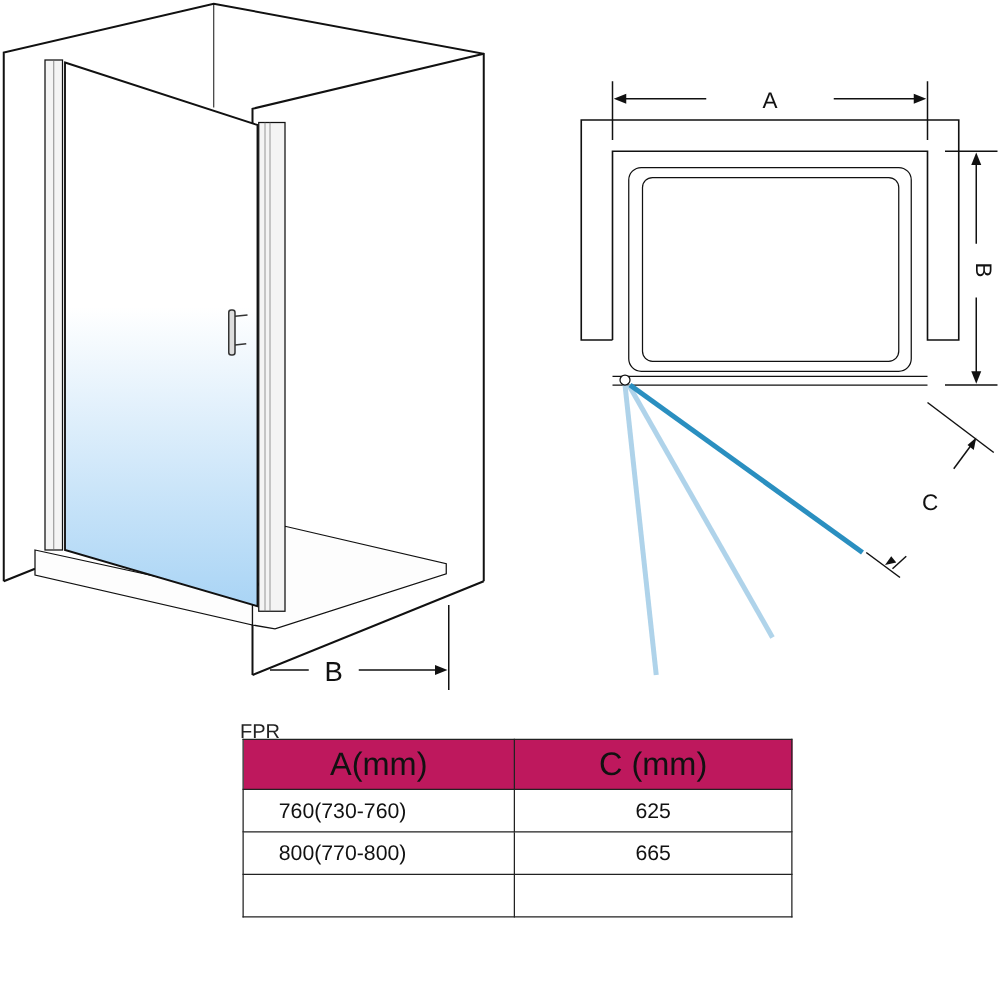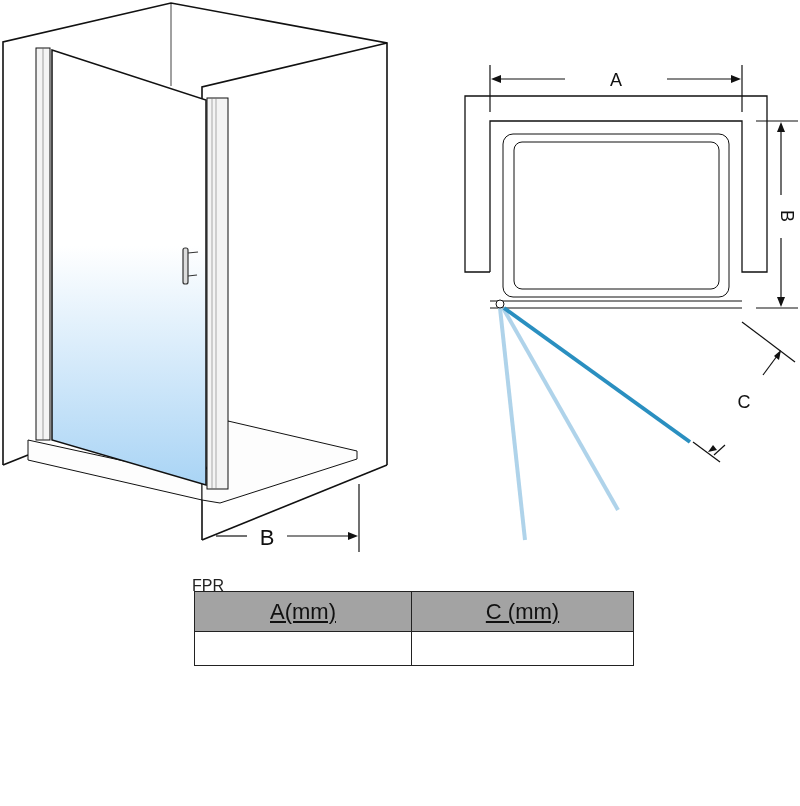--- a/index.html
+++ b/index.html
@@ -3,21 +3,21 @@
 <meta charset="utf-8">
 <style>
   html, body { margin: 0; padding: 0; background: #ffffff; }
   body { width: 800px; height: 806px; position: relative; overflow: hidden; font-family: "Liberation Sans", sans-serif; }
   #persp { position: absolute; left: 0; top: 0; width: 420px; height: 570px; }
   #plan { position: absolute; left: 440px; top: 50px; width: 360px; height: 500px; }
   .lbl { font-family: "Liberation Sans", sans-serif; fill: #111; }
   #fpr { position: absolute; left: 192px; top: 577px; font-size: 16px; color: #222; }
   table.spec { position: absolute; left: 194px; top: 591px; width: 440px; border-collapse: collapse; }
   table.spec th, table.spec td { border: 1.5px solid #222; text-align: center; padding: 0; }
-  table.spec th { background: #a3a3a3; font-weight: normal; font-size: 22px; height: 39px; color: #111; text-decoration: underline; }
+  table.spec th { background: #be185d; font-weight: normal; font-size: 26px; height: 39px; color: #111; }
   table.spec td { font-size: 17px; height: 33px; color: #111; }
   table.spec td.a { text-align: left; padding-left: 28px; }
   table.spec col.c1 { width: 217px; }
 </style>
 </head>
 <body>
 
 <svg id="persp" viewBox="0 0 420 570" xmlns="http://www.w3.org/2000/svg">
   <defs>
     <linearGradient id="glass" x1="0" y1="0" x2="0" y2="1">
@@ -111,17 +111,25 @@
       <col>
     </colgroup>
   <thead>
     <tr>
       <th>A(mm)</th>
       <th>C (mm)</th>
     </tr>
   </thead>
   <tbody>
     <tr>
+      <td class="a">760(730-760)</td>
+      <td>625</td>
+    </tr>
+    <tr>
+      <td class="a">800(770-800)</td>
+      <td>665</td>
+    </tr>
+    <tr>
       <td class="a"></td>
       <td></td>
     </tr>
   </tbody>
 </table>
 
 </body></html>

